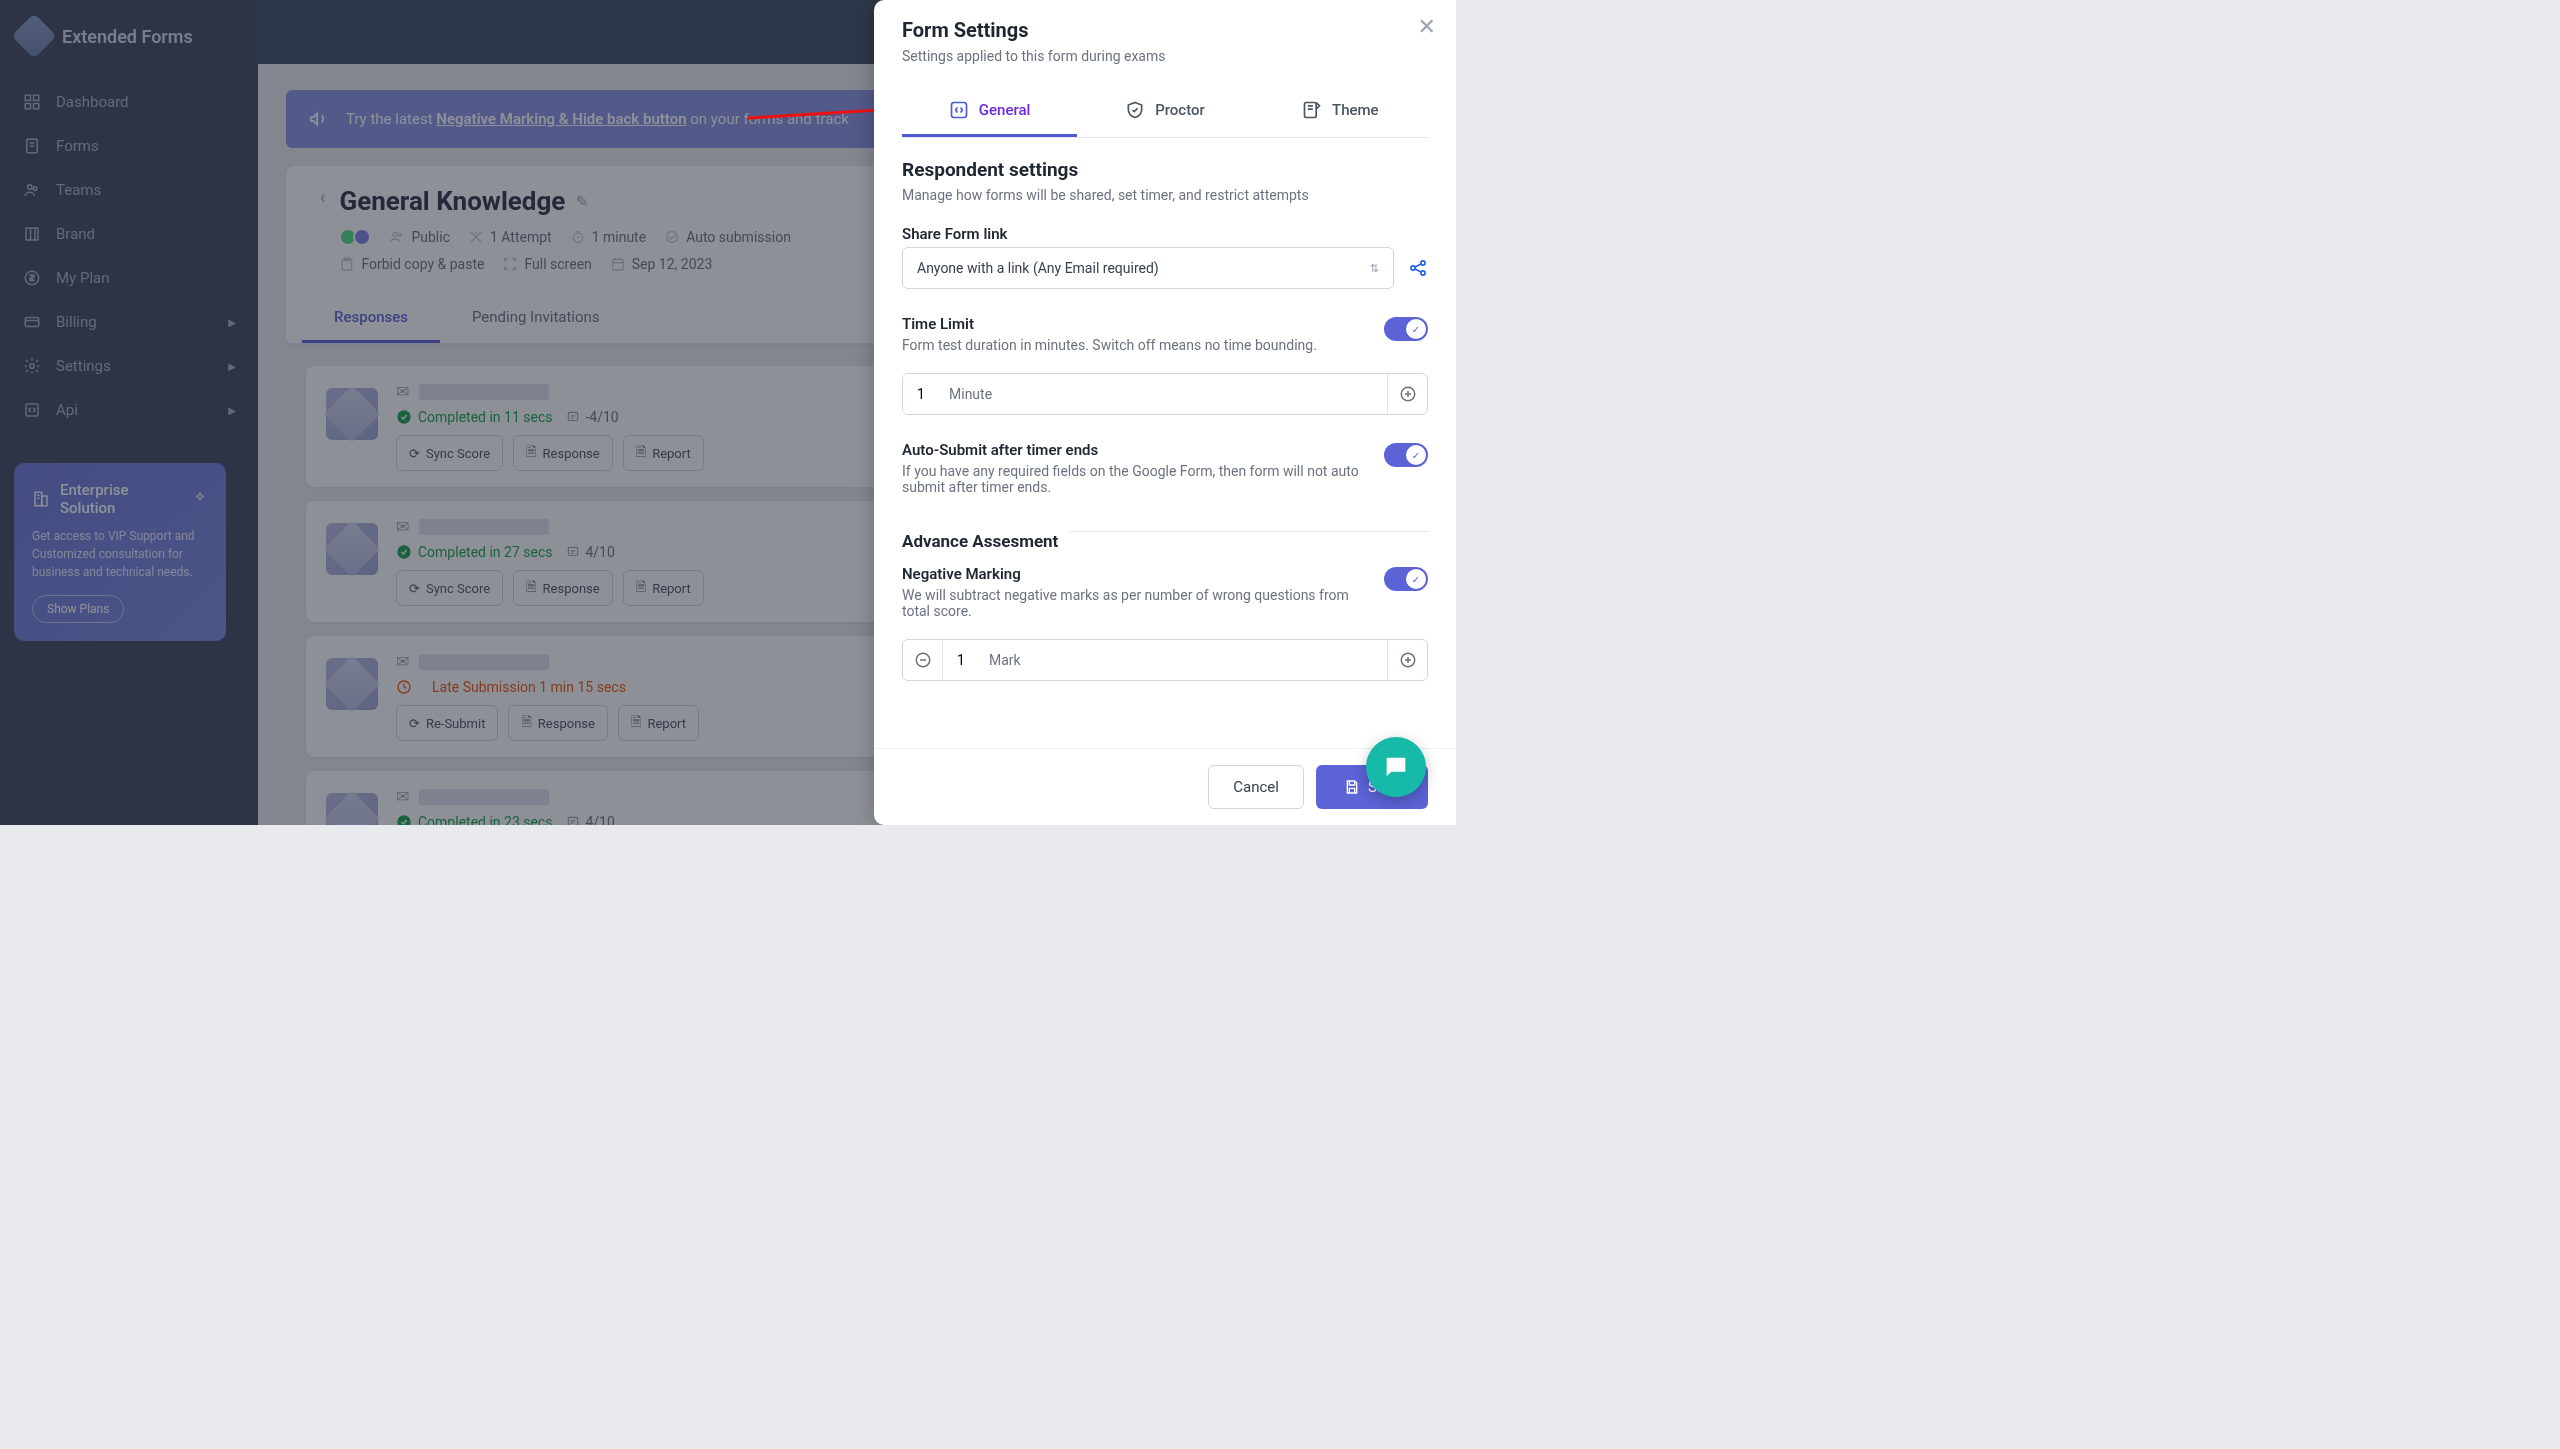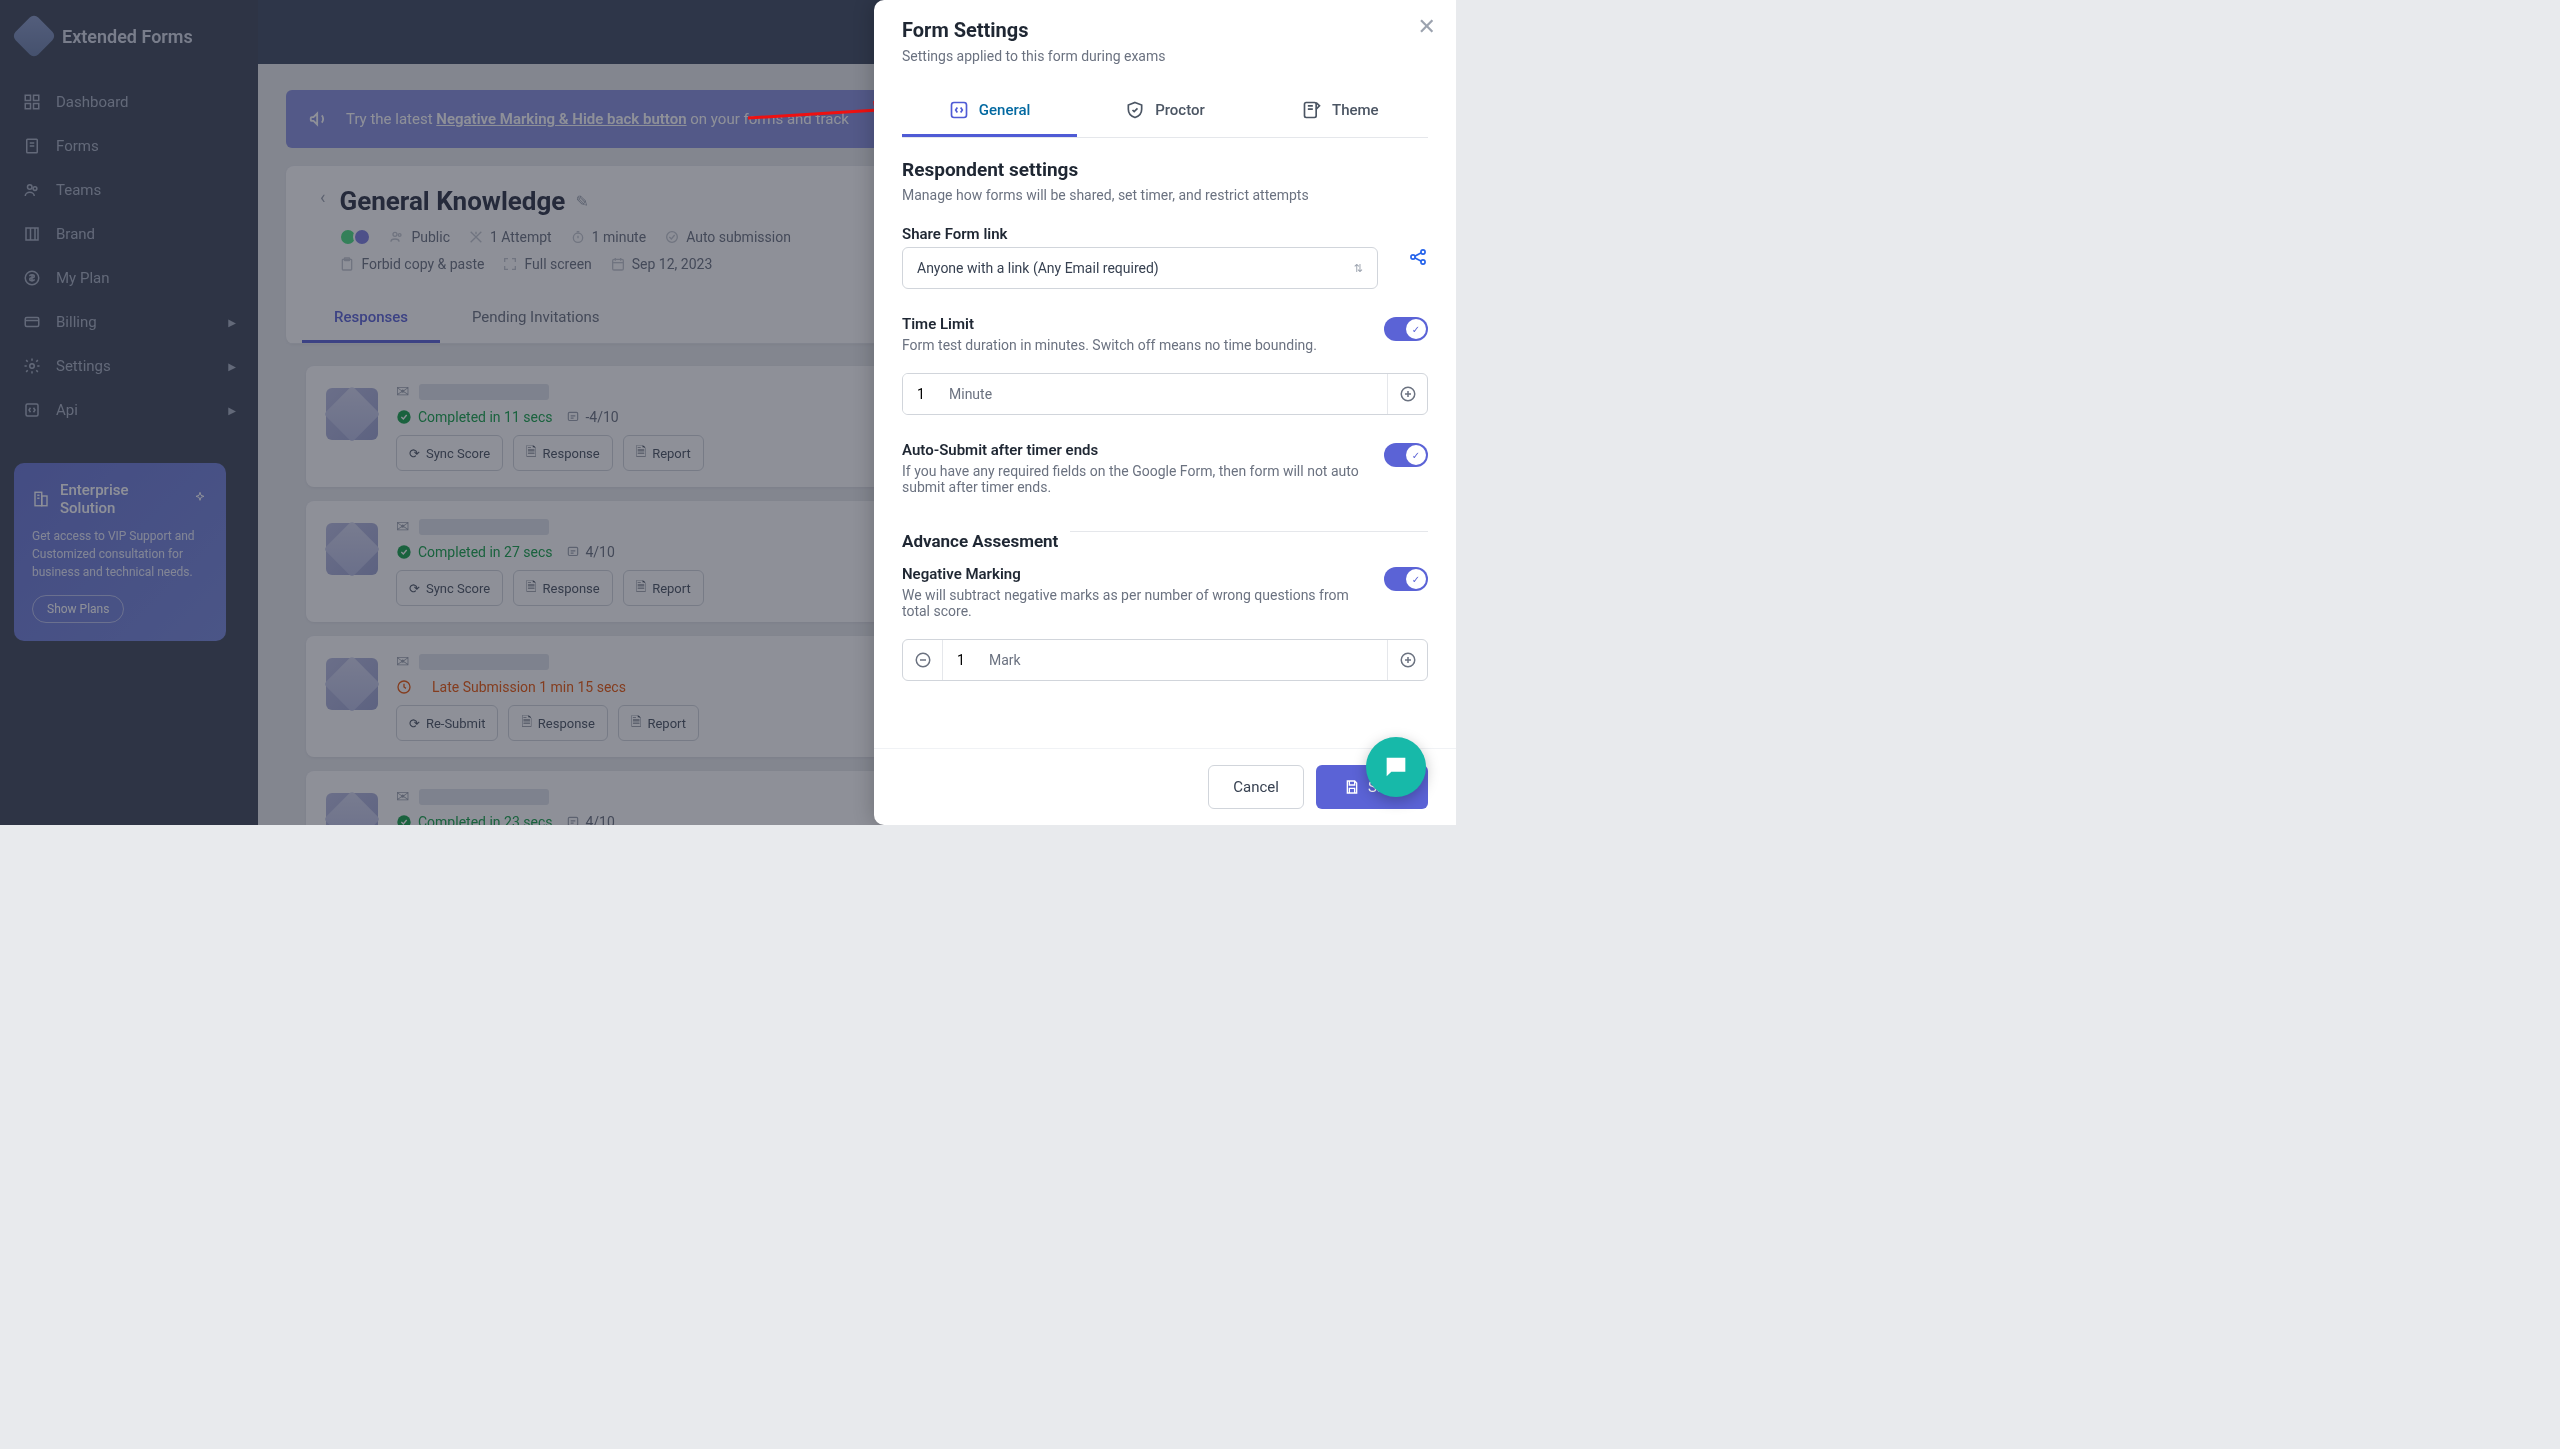--- a/index.html
+++ b/index.html
@@ -62,31 +62,31 @@
 .red-arrow { position: absolute; left: 748px; top: 98px; width: 150px; height: 30px; z-index: 5; pointer-events: none; }
 
 
 .drawer { position: absolute; right: 0; top: 0; width: 582px; height: 100%; background: #fff; border-radius: 10px 0 0 10px; box-shadow: -2px 0 20px rgba(0,0,0,0.2); display: flex; flex-direction: column; z-index: 10; }
 .drawer-head { padding: 18px 28px 4px; }
 .drawer-title { font-size: 20px; font-weight: 700; color: #1f2733; }
 .drawer-sub { font-size: 14px; color: #6b7280; margin-top: 6px; }
 .drawer-close { position: absolute; right: 20px; top: 14px; font-size: 22px; color: #9ca3af; cursor: pointer; background: none; border: none; }
 .drawer-tabs { display: flex; border-bottom: 1px solid #e5e7eb; margin: 18px 28px 0; }
 .dtab { flex: 1; display: flex; align-items: center; justify-content: center; gap: 10px; padding: 14px 0; font-size: 15px; color: #4b5563; cursor: pointer; border-bottom: 3px solid transparent; font-weight: 500; }
-.dtab.active { color: #0369a1; border-bottom-color: #4f5bd5; }
+.dtab.active { color: #6d28d9; border-bottom-color: #4f5bd5; }
 .dtab-icon { width: 20px; height: 20px; }
 
 .drawer-body { flex: 1; overflow-y: auto; padding: 20px 28px; }
 .section-title { font-size: 19px; font-weight: 700; color: #1f2733; }
 .section-sub { font-size: 14px; color: #6b7280; margin-top: 6px; margin-bottom: 22px; }
 
 .field-block { margin-bottom: 26px; }
 .field-label { font-size: 15px; font-weight: 600; color: #1f2733; margin-bottom: 4px; }
 .field-desc { font-size: 14px; color: #6b7280; margin-bottom: 10px; }
-.select-row { display: flex; gap: 30px; }
+.select-row { display: flex; gap: 14px; align-items: center; }
 .select { flex: 1; border: 1px solid #d1d5db; border-radius: 6px; padding: 12px 14px; font-size: 14px; color: #374151; display: flex; justify-content: space-between; align-items: center; cursor: pointer; }
 .share-ico { color: #2563eb; font-size: 18px; }
 
 .toggle-row { display: flex; align-items: flex-start; gap: 16px; }
 .toggle-row .txt { flex: 1; }
 .toggle { width: 44px; height: 24px; background: #5b63d6; border-radius: 12px; position: relative; cursor: pointer; flex-shrink: 0; margin-top: 2px; }
 .toggle::after { content: '✓'; position: absolute; right: 2px; top: 2px; width: 20px; height: 20px; background: #fff; border-radius: 50%; display: flex; align-items: center; justify-content: center; font-size: 10px; color: #5b63d6; }
 
 .stepper { display: flex; border: 1px solid #d1d5db; border-radius: 6px; overflow: hidden; margin-top: 10px; }
 .stepper input { border: none; padding: 12px 14px; font-size: 14px; width: 38px; text-align: left; outline: none; }

